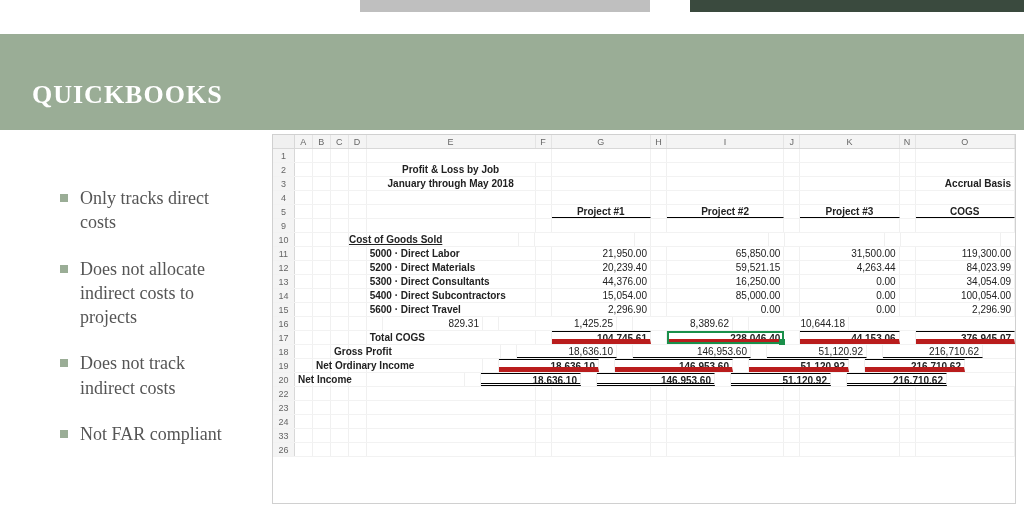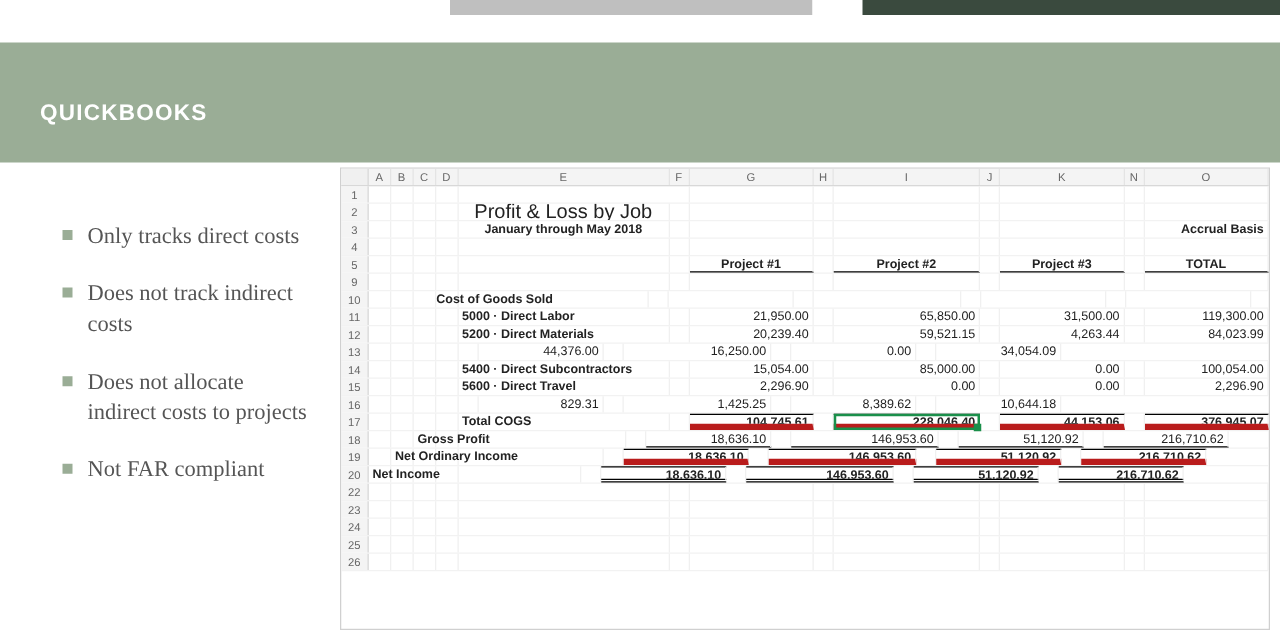--- a/index.html
+++ b/index.html
@@ -25,34 +25,34 @@
 
   .greenband {
     position: absolute;
     top: 34px; left: 0; width: 1024px; height: 96px;
     background: #9aad96;
   }
   .slide-title {
     position: absolute;
     top: 80px; left: 32px;
     color: #ffffff;
-    font-family: Liberation Sans, sans-serif;
+    font-family: Liberation Serif, serif;
     font-weight: 800;
     letter-spacing: 1px;
-    font-size: 18px;
+    font-size: 26px;
   }
 
   .bullets {
     position: absolute;
     top: 170px; left: 44px; width: 210px;
     color: #555555;
     font-size: 18px;
     line-height: 1.35;
   }
-  .bullets ul { list-style: none; padding: 0; margin: 6px; }
+  .bullets ul { list-style: none; padding: 0; margin: 16px; }
   .bullets li { position: relative; padding-left: 20px; margin-bottom: 22px; }
   .bullets li::before {
     content: ""; position: absolute; left: 0; top: 8px;
     width: 8px; height: 8px; background: #9aad96;
   }
 
   
   .sheet {
     position: absolute;
     top: 134px; left: 272px; width: 744px; height: 370px;
@@ -88,21 +88,21 @@
     width: 22px; text-align: center; font-size: 9px; color: #666;
     background: #f4f4f4; border-right: 1px solid #d8d8d8;
     line-height: 14px;
   }
   .cell { border-right: 1px solid #f0f0f0; padding: 0 3px; line-height: 14px; white-space: nowrap; overflow: hidden; }
   .cell.center { text-align: center; }
   .cell.right  { text-align: right; }
   .cell.bold   { font-weight: bold; }
 
   .hdr-title   { font-weight: normal; font-size: 11px; margin-top: 16px; }
-  .hdr-sub     { font-weight: normal; font-size: 16px; }
+  .hdr-sub     { font-weight: bold; font-size: 10px; }
   .hdr-date    { font-weight: bold; font-size: 10px; }
 
   .proj-head   { font-weight: bold; border-bottom: 1px solid #000 !important; }
 
   .underline1  { border-bottom: 1px solid #000 !important; }
   .total-cell  { border-top: 1px solid #000; border-bottom: 5px solid #b91c1c; font-weight: bold; }
   .netincome-cell { font-weight: bold; border-top: 1px solid #000; border-bottom: 3px double #000; }
 
   
   .excel-selection {
@@ -125,22 +125,22 @@
     <div class="seg seg3"></div>
     <div class="seg seg4"></div>
 </div>
 
 <div class="greenband"></div>
 <div class="slide-title">QUICKBOOKS</div>
 
 <div class="bullets">
   <ul>
     <li>Only tracks direct costs</li>
+    <li>Does not allocate indirect costs to projects</li>
     <li>Does not track indirect costs</li>
-    <li>Does not allocate indirect costs to projects</li>
     <li>Not FAR compliant</li>
   </ul>
 </div>
 
 <div class="sheet">
 
   <div class="colhead-row">
     <div class="rowlabel-corner"></div>
     <div class="colhead cA">A</div>
     <div class="colhead cB">B</div>
@@ -232,21 +232,21 @@
       <div class="cell cC"></div>
       <div class="cell cD"></div>
       <div class="cell cE"></div>
       <div class="cell cF"></div>
     <div class="cell cG center proj-head">Project #1</div>
     <div class="cell cH"></div>
     <div class="cell cI center proj-head">Project #2</div>
     <div class="cell cJ"></div>
     <div class="cell cK center proj-head">Project #3</div>
     <div class="cell cN"></div>
-    <div class="cell cO center proj-head">TOTAL</div>
+    <div class="cell cO center proj-head">COGS</div>
   </div>
 
   <div class="row">
     <div class="rowlabel">9</div>
     <div class="cell cA"></div>
       <div class="cell cB"></div>
       <div class="cell cC"></div>
       <div class="cell cD"></div>
       <div class="cell cE"></div>
       <div class="cell cF"></div>
@@ -258,21 +258,21 @@
       <div class="cell cN"></div>
       <div class="cell cO"></div>
   </div>
 
   <div class="row">
     <div class="rowlabel">10</div>
     <div class="cell cA"></div>
       <div class="cell cB"></div>
       <div class="cell cC"></div>
     <div class="cell cD bold"></div>
-    <div class="cell cE bold" style="margin-left:-18px; padding-left:0;">Cost of Goods Sold</div>
+    <div class="cell cE bold" style="margin-left:-18px; padding-left:0;text-decoration:underline;">Cost of Goods Sold</div>
     <div class="cell cF"></div>
       <div class="cell cG"></div>
       <div class="cell cH"></div>
       <div class="cell cI"></div>
       <div class="cell cJ"></div>
       <div class="cell cK"></div>
       <div class="cell cN"></div>
       <div class="cell cO"></div>
   </div>
 
@@ -308,20 +308,21 @@
         <div class="cell cK right">4,263.44</div>
         <div class="cell cN"></div>
         <div class="cell cO right">84,023.99</div>
       </div>
       <div class="row">
         <div class="rowlabel">13</div>
         <div class="cell cA"></div>
         <div class="cell cB"></div>
         <div class="cell cC"></div>
         <div class="cell cD"></div>
+        <div class="cell cE bold">5300 · Direct Consultants</div>
         <div class="cell cF"></div>
         <div class="cell cG right">44,376.00</div>
         <div class="cell cH"></div>
         <div class="cell cI right">16,250.00</div>
         <div class="cell cJ"></div>
         <div class="cell cK right">0.00</div>
         <div class="cell cN"></div>
         <div class="cell cO right">34,054.09</div>
       </div>
       <div class="row">
@@ -484,21 +485,21 @@
         <div class="cell cF"></div>
         <div class="cell cG"></div>
         <div class="cell cH"></div>
         <div class="cell cI"></div>
         <div class="cell cJ"></div>
         <div class="cell cK"></div>
         <div class="cell cN"></div>
         <div class="cell cO"></div>
       </div>
       <div class="row">
-        <div class="rowlabel">25</div>
+        <div class="rowlabel">33</div>
         <div class="cell cA"></div>
         <div class="cell cB"></div>
         <div class="cell cC"></div>
         <div class="cell cD"></div>
         <div class="cell cE"></div>
         <div class="cell cF"></div>
         <div class="cell cG"></div>
         <div class="cell cH"></div>
         <div class="cell cI"></div>
         <div class="cell cJ"></div>

